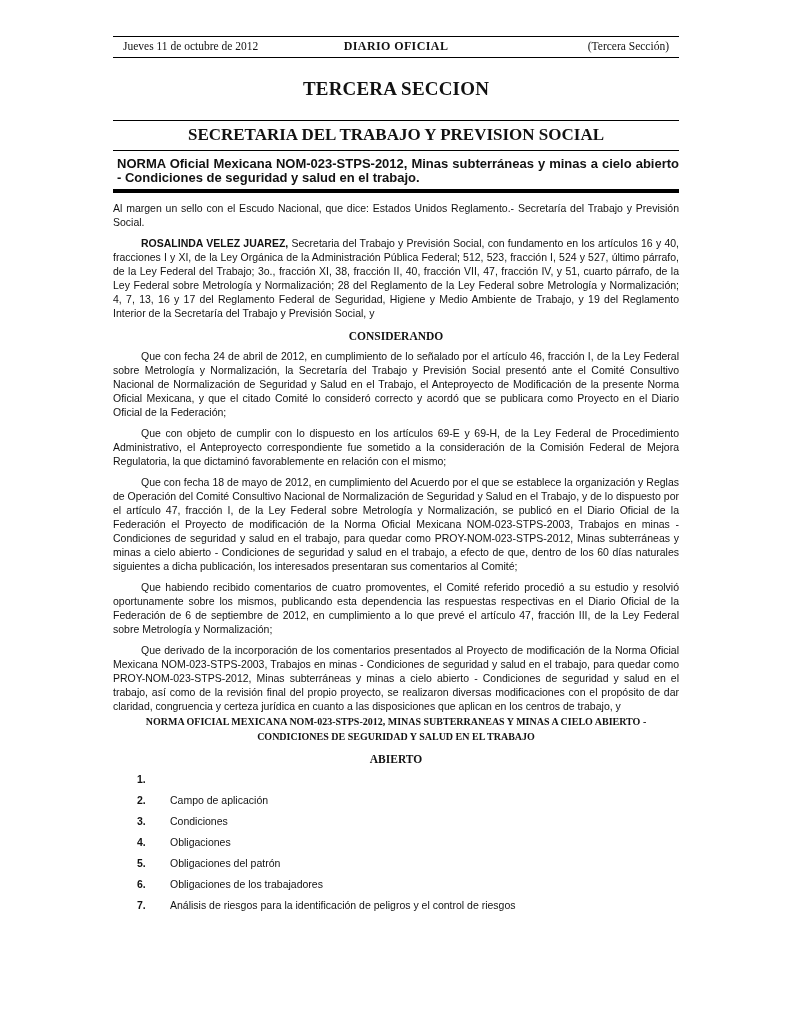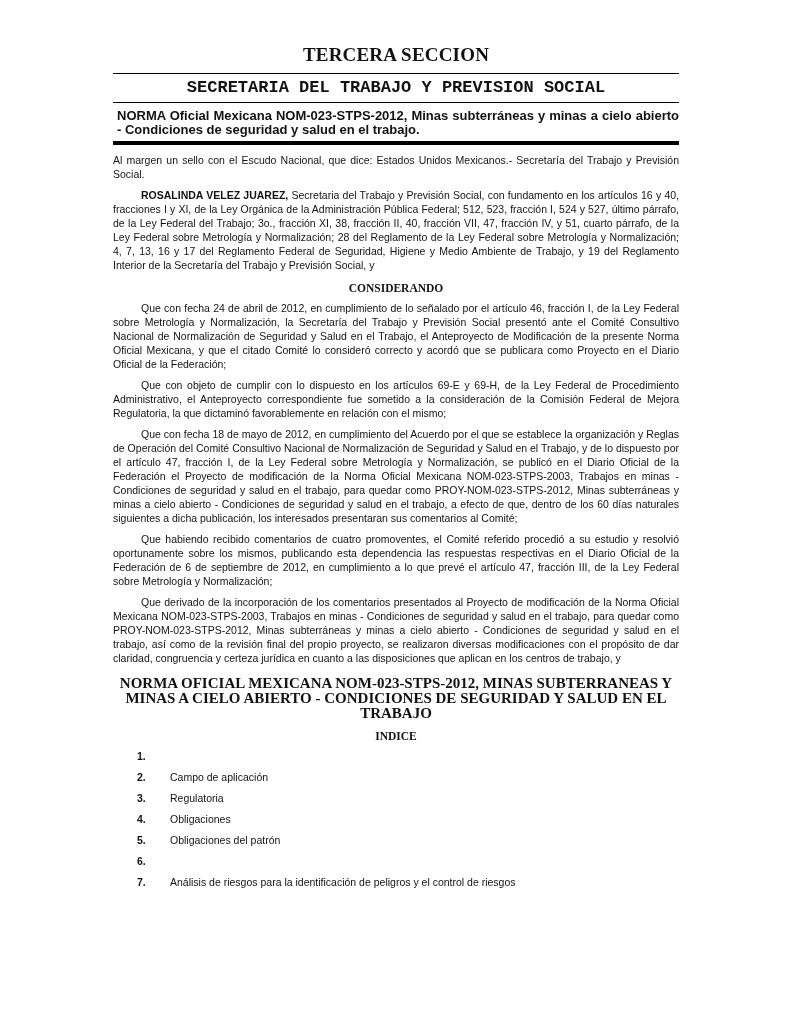--- a/index.html
+++ b/index.html
@@ -25,26 +25,26 @@
     font-family: "Liberation Serif", serif;
     font-size: 11.5px;
   }
   .m-pub  { font-weight: bold; font-size: 12px; letter-spacing: 0.4px; text-align: center; }
   .m-sec  { text-align: right; }
   
   .h-section {
     font-family: "Liberation Serif", serif;
     font-size: 19px; font-weight: bold;
     text-align: center;
-    margin: 8px 0 0 0; padding-bottom: 7px;
+    margin: 20px 0 0 0; padding-bottom: 20px;
     border-bottom: 1px solid #000;
     letter-spacing: 0.2px;
   }
   .h-secretariat {
-    font-family: Liberation Mono, monospace;
+    font-family: Liberation Serif, serif;
     font-size: 17px; font-weight: bold;
     text-align: center;
     margin: 4px 0 0 0; padding-bottom: 5px;
     border-bottom: 1px solid #000;
   }
   .norma-summary {
     font-size: 13px; font-weight: bold;
     line-height: 14px; text-align: justify;
     margin: 6px 0 0 4px;
   }
@@ -58,87 +58,93 @@
   .para.no-indent { text-indent: 0; margin-top: 8px; }
   .para b { font-weight: bold; }
   
   .center-head {
     font-family: "Liberation Serif", serif;
     font-size: 11.5px; font-weight: bold;
     text-align: center; margin: 10px 0 0 0;
   }
   .nom-title {
     font-family: "Liberation Serif", serif;
-    font-size: 15px; font-weight: bold;
+    font-size: 10px; font-weight: bold;
     text-align: center; line-height: 15px;
-    margin: 11px 0 0 0; padding: 0 6px;
+    margin: 1px 0 0 0; padding: 0 6px;
   }
   .indice-head { margin-top: 9px; }
   
   .indice { margin-top: 3px; }
   .indice-item {
     display: flex;
     font-size: 10.5px; line-height: 13px;
     margin-top: 8px; padding-left: 24px;
   }
   .i-num { font-weight: bold; flex: 0 0 33px; width: 33px; }
   .i-label { flex: 1; }
 </style>
 </head>
 <body>
 
 <div class="page">
 
+  <header class="masthead">
+    <span class="m-date">Jueves 11 de octubre de 2012</span>
+    <span class="m-pub">DIARIO OFICIAL</span>
+    <span class="m-sec">(Tercera Sección)</span>
+  </header>
 
   <div class="h-section">TERCERA SECCION</div>
 
   <div class="h-secretariat">SECRETARIA DEL TRABAJO Y PREVISION SOCIAL</div>
 
   <p class="norma-summary">NORMA Oficial Mexicana NOM-023-STPS-2012, Minas subterráneas y minas a cielo abierto - Condiciones de seguridad y salud en el trabajo.</p>
 
   <div class="thick-rule"></div>
 
-  <p class="para no-indent">Al margen un sello con el Escudo Nacional, que dice: Estados Unidos Mexicanos.- Secretaría del Trabajo y Previsión Social.</p>
+  <p class="para no-indent">Al margen un sello con el Escudo Nacional, que dice: Estados Unidos Reglamento.- Secretaría del Trabajo y Previsión Social.</p>
 
   <p class="para"><b>ROSALINDA VELEZ JUAREZ,</b><span> Secretaria del Trabajo y Previsión Social, con fundamento en los artículos 16 y 40, fracciones I y XI, de la Ley Orgánica de la Administración Pública Federal; 512, 523, fracción I, 524 y 527, último párrafo, de la Ley Federal del Trabajo; 3o., fracción XI, 38, fracción II, 40, fracción VII, 47, fracción IV, y 51, cuarto párrafo, de la Ley Federal sobre Metrología y Normalización; 28 del Reglamento de la Ley Federal sobre Metrología y Normalización; 4, 7, 13, 16 y 17 del Reglamento Federal de Seguridad, Higiene y Medio Ambiente de Trabajo, y 19 del Reglamento Interior de la Secretaría del Trabajo y Previsión Social, y</span></p>
 
   <div class="center-head">CONSIDERANDO</div>
 
   <p class="para">Que con fecha 24 de abril de 2012, en cumplimiento de lo señalado por el artículo 46, fracción I, de la Ley Federal sobre Metrología y Normalización, la Secretaría del Trabajo y Previsión Social presentó ante el Comité Consultivo Nacional de Normalización de Seguridad y Salud en el Trabajo, el Anteproyecto de Modificación de la presente Norma Oficial Mexicana, y que el citado Comité lo consideró correcto y acordó que se publicara como Proyecto en el Diario Oficial de la Federación;</p>
   <p class="para">Que con objeto de cumplir con lo dispuesto en los artículos 69-E y 69-H, de la Ley Federal de Procedimiento Administrativo, el Anteproyecto correspondiente fue sometido a la consideración de la Comisión Federal de Mejora Regulatoria, la que dictaminó favorablemente en relación con el mismo;</p>
   <p class="para">Que con fecha 18 de mayo de 2012, en cumplimiento del Acuerdo por el que se establece la organización y Reglas de Operación del Comité Consultivo Nacional de Normalización de Seguridad y Salud en el Trabajo, y de lo dispuesto por el artículo 47, fracción I, de la Ley Federal sobre Metrología y Normalización, se publicó en el Diario Oficial de la Federación el Proyecto de modificación de la Norma Oficial Mexicana NOM-023-STPS-2003, Trabajos en minas - Condiciones de seguridad y salud en el trabajo, para quedar como PROY-NOM-023-STPS-2012, Minas subterráneas y minas a cielo abierto - Condiciones de seguridad y salud en el trabajo, a efecto de que, dentro de los 60 días naturales siguientes a dicha publicación, los interesados presentaran sus comentarios al Comité;</p>
   <p class="para">Que habiendo recibido comentarios de cuatro promoventes, el Comité referido procedió a su estudio y resolvió oportunamente sobre los mismos, publicando esta dependencia las respuestas respectivas en el Diario Oficial de la Federación de 6 de septiembre de 2012, en cumplimiento a lo que prevé el artículo 47, fracción III, de la Ley Federal sobre Metrología y Normalización;</p>
   <p class="para">Que derivado de la incorporación de los comentarios presentados al Proyecto de modificación de la Norma Oficial Mexicana NOM-023-STPS-2003, Trabajos en minas - Condiciones de seguridad y salud en el trabajo, para quedar como PROY-NOM-023-STPS-2012, Minas subterráneas y minas a cielo abierto - Condiciones de seguridad y salud en el trabajo, así como de la revisión final del propio proyecto, se realizaron diversas modificaciones con el propósito de dar claridad, congruencia y certeza jurídica en cuanto a las disposiciones que aplican en los centros de trabajo, y</p>
 
   <div class="nom-title">NORMA OFICIAL MEXICANA NOM-023-STPS-2012, MINAS SUBTERRANEAS Y MINAS A CIELO ABIERTO - CONDICIONES DE SEGURIDAD Y SALUD EN EL TRABAJO</div>
 
-  <div class="center-head indice-head">INDICE</div>
+  <div class="center-head indice-head">ABIERTO</div>
 
   <div class="indice">
     <div class="indice-item">
       <span class="i-num">1.</span>
     </div>
     <div class="indice-item">
       <span class="i-num">2.</span>
       <span class="i-label">Campo de aplicación</span>
     </div>
     <div class="indice-item">
       <span class="i-num">3.</span>
-      <span class="i-label">Regulatoria</span>
+      <span class="i-label">Condiciones</span>
     </div>
     <div class="indice-item">
       <span class="i-num">4.</span>
       <span class="i-label">Obligaciones</span>
     </div>
     <div class="indice-item">
       <span class="i-num">5.</span>
       <span class="i-label">Obligaciones del patrón</span>
     </div>
     <div class="indice-item">
       <span class="i-num">6.</span>
+      <span class="i-label">Obligaciones de los trabajadores</span>
     </div>
     <div class="indice-item">
       <span class="i-num">7.</span>
       <span class="i-label">Análisis de riesgos para la identificación de peligros y el control de riesgos</span>
     </div>
   </div>
 
 </div>
 
 </body></html>

